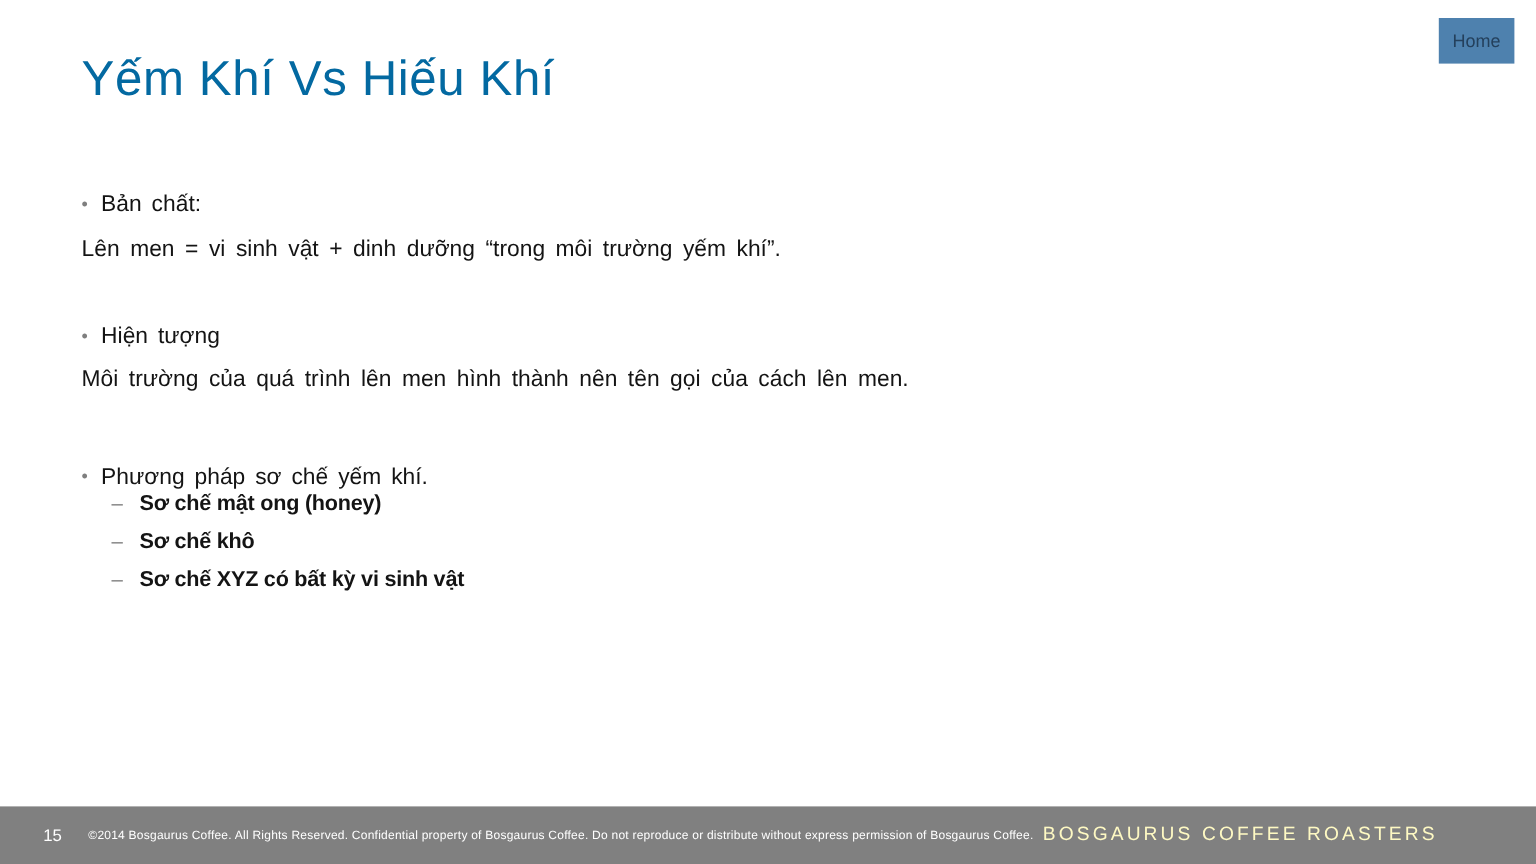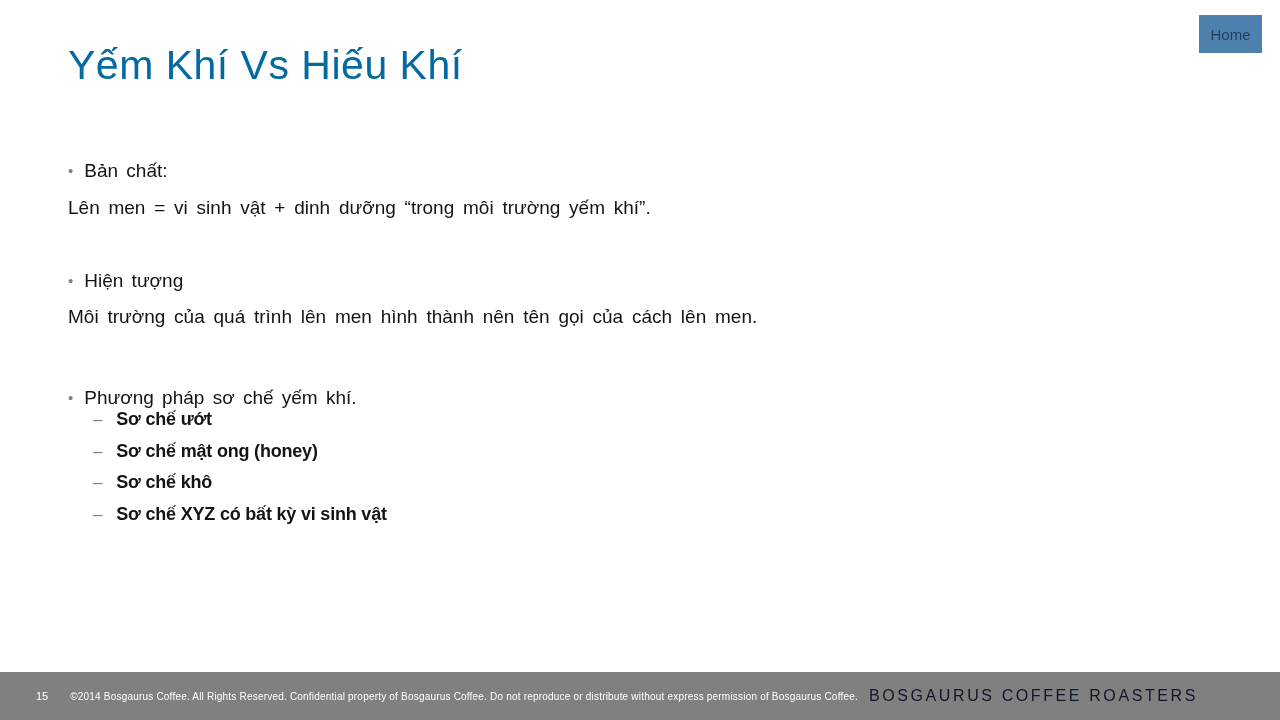--- a/index.html
+++ b/index.html
@@ -95,35 +95,35 @@
     left: 0;
     bottom: 0;
     width: 1280px;
     height: 48px;
     background: #808080;
     display: flex;
     align-items: center;
   }
   .page-number {
     color: #ffffff;
-    font-size: 11px;
+    font-size: 14px;
     margin-left: 36px;
     flex: 0 0 auto;
   }
   .copyright {
     color: #ffffff;
     font-size: 10px;
     margin-left: 22px;
     flex: 0 0 auto;
     letter-spacing: 0.2px;
   }
   .brand {
     margin-left: auto;
     margin-right: 82px;
-    color: #0f172a;
+    color: #fef9c3;
     font-size: 16px;
     letter-spacing: 2.6px;
     white-space: nowrap;
   }
 </style>
 </head>
 <body>
 
 <div class="slide">
 
@@ -135,21 +135,20 @@
 
   <div class="line para-line pos-p1">Lên men = vi sinh vật + dinh dưỡng “trong môi trường yếm khí”.</div>
 
   <div class="line bullet-line pos-b2"><span class="bullet-glyph">•</span><span>Hiện tượng</span></div>
 
   <div class="line para-line pos-p2">Môi trường của quá trình lên men hình thành nên tên gọi của cách lên men.</div>
 
   <div class="line bullet-line pos-b3"><span class="bullet-glyph">•</span><span>Phương pháp sơ chế yếm khí.</span></div>
 
   <ul class="sub-list">
-    <li class="sub-item"><span class="dash-glyph">–</span><span>Sơ chế ướt</span></li>
     <li class="sub-item"><span class="dash-glyph">–</span><span>Sơ chế mật ong (honey)</span></li>
     <li class="sub-item"><span class="dash-glyph">–</span><span>Sơ chế khô</span></li>
     <li class="sub-item"><span class="dash-glyph">–</span><span>Sơ chế XYZ có bất kỳ vi sinh vật</span></li>
   </ul>
 
   <div class="footer">
     <span class="page-number">15</span>
     <span class="copyright">©2014 Bosgaurus Coffee. All Rights Reserved. Confidential property of Bosgaurus Coffee. Do not reproduce or distribute without express permission of Bosgaurus Coffee.</span>
     <span class="brand">BOSGAURUS COFFEE ROASTERS</span>
   </div>

